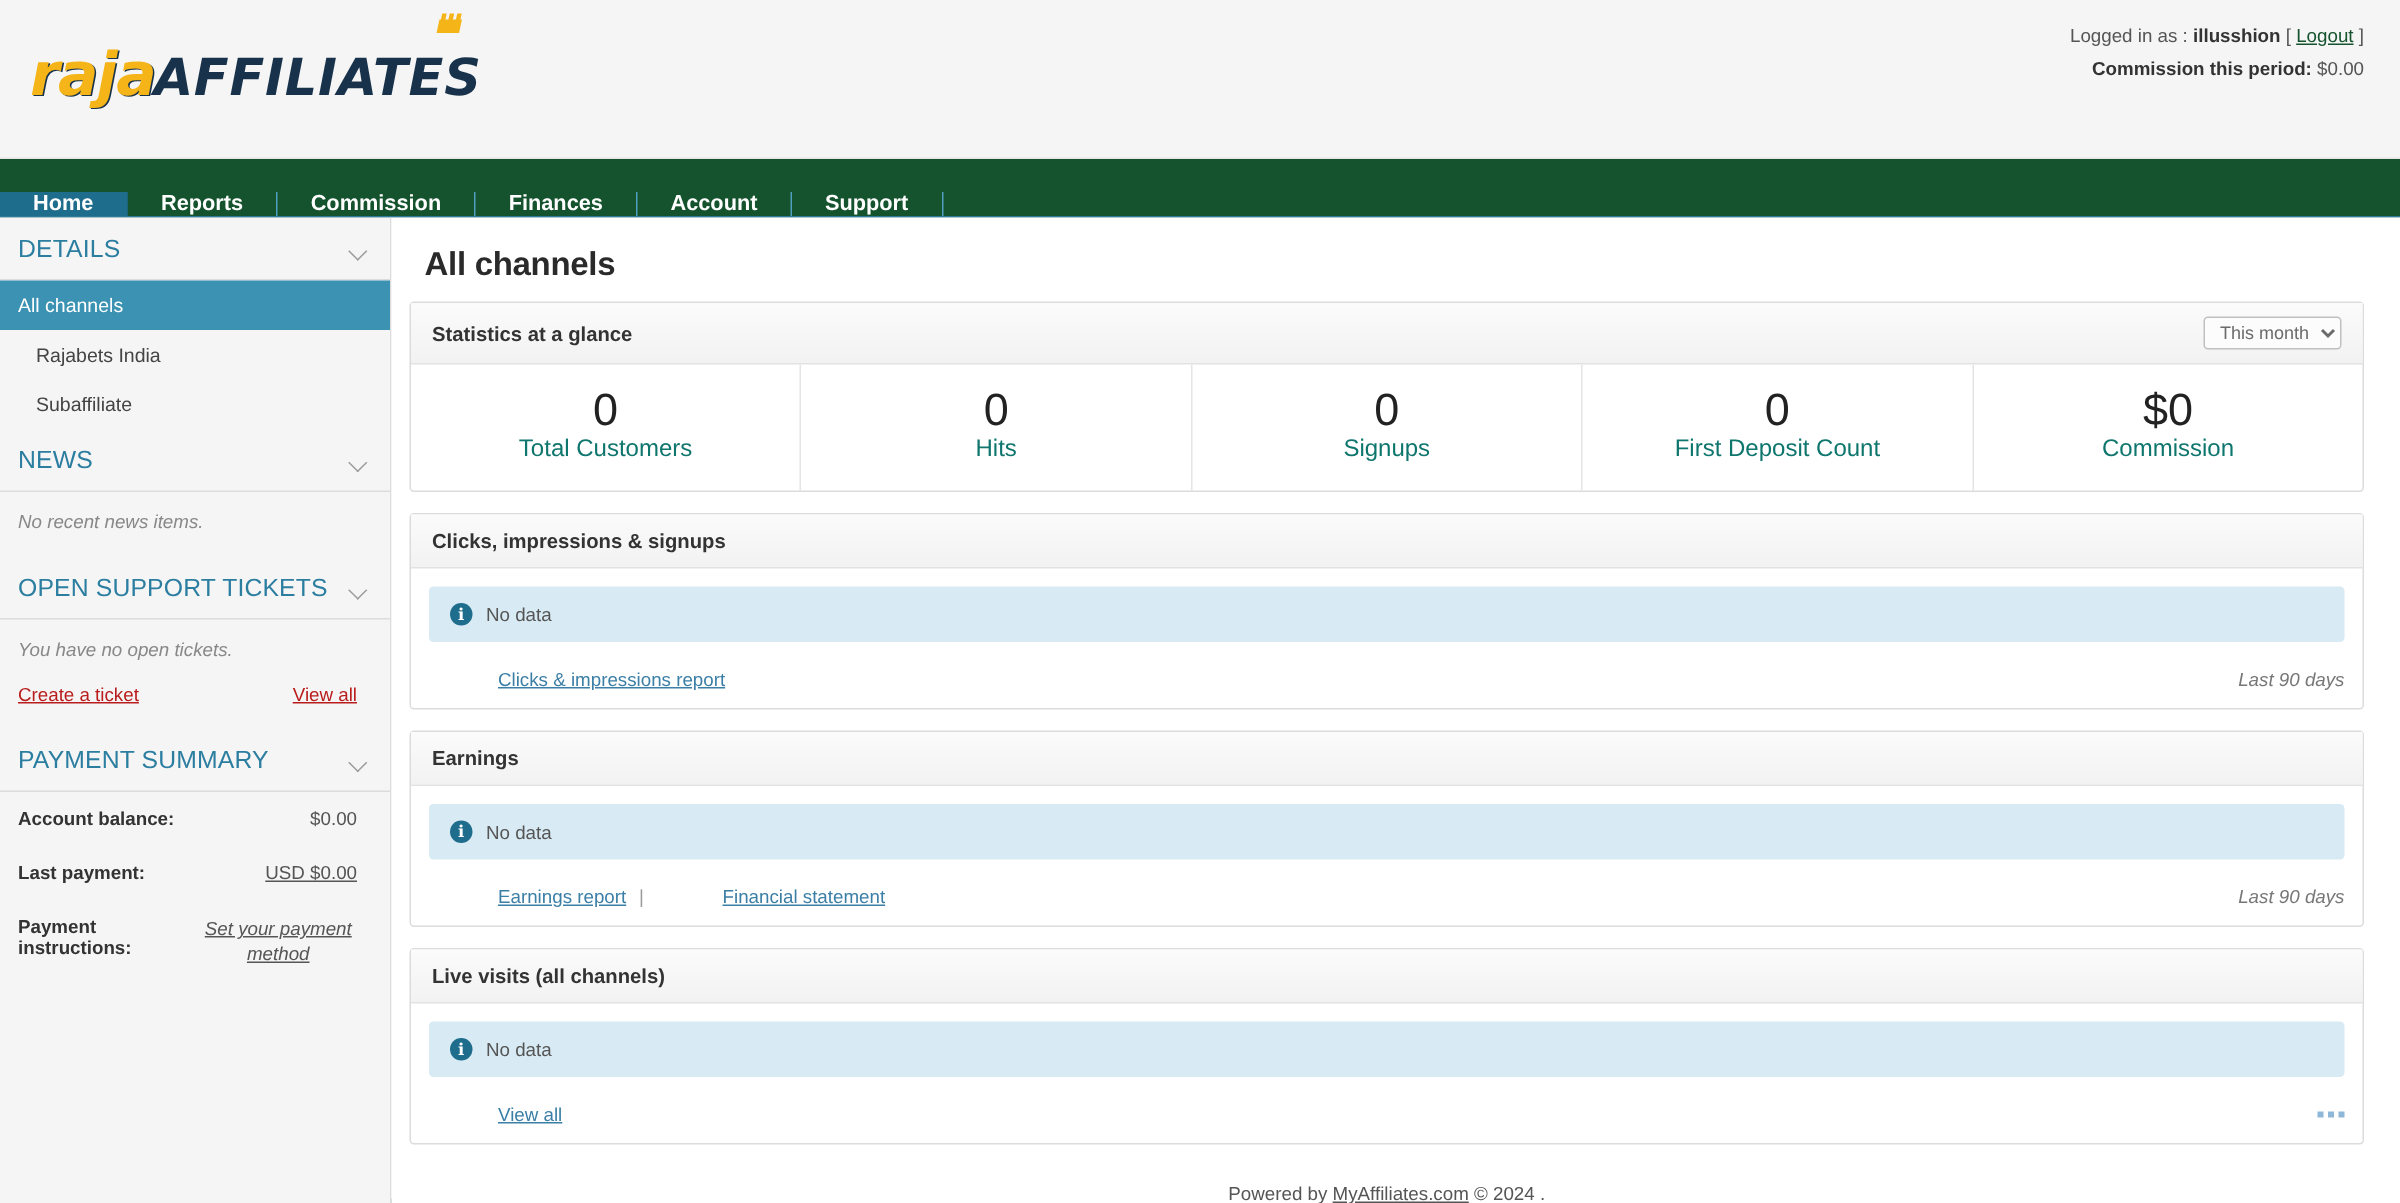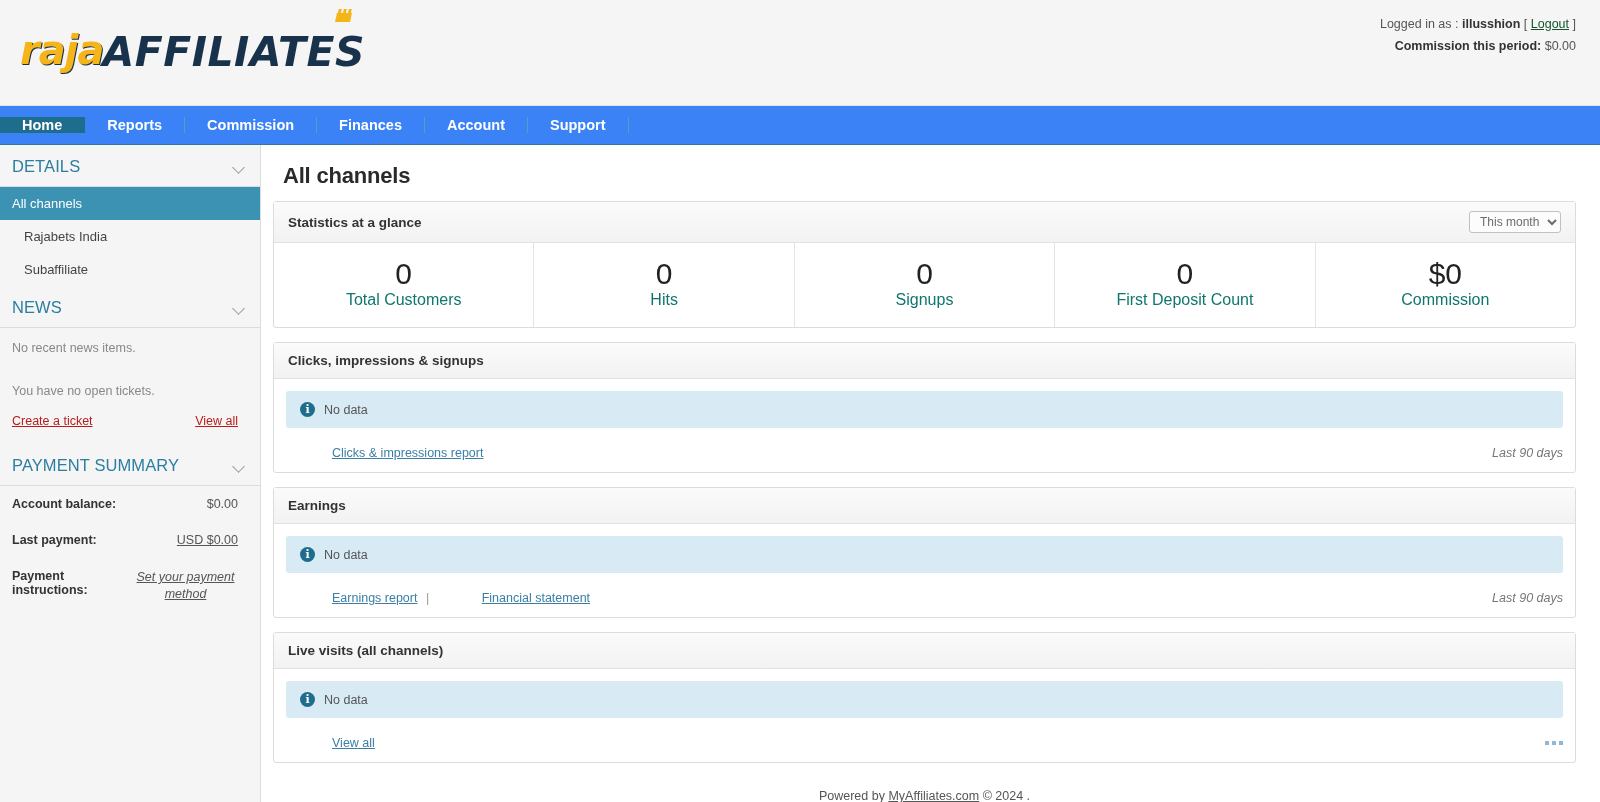--- a/index.html
+++ b/index.html
@@ -61,21 +61,21 @@
   .crown i {
     position: absolute;
     left: 6px; top: -4px;
     width: 3px; height: 5px;
     background: #f5b418;
   }
   .logo-aff {
     font-family: "DejaVu Sans", sans-serif;
     font-weight: bold;
     font-style: italic;
-    font-size: 41px;
+    font-size: 34px;
     color: #17324a;
     letter-spacing: 0.5px;
     line-height: 1;
     margin-left: -1px;
     margin-top: 4px;
   }
 
   .userinfo {
     position: absolute;
     right: 24px; top: 14px;
@@ -88,23 +88,23 @@
   .userinfo a {
     color: #14532d;
     text-decoration: underline;
   }
   .commission-line { font-weight: bold; color: #333; }
   .commission-line span.val { font-weight: normal; color: #555; }
 
   
   .nav {
     height: 39px;
-    background: #3b82f6;
-    display: flex;
-    align-items: center;
+    background: #14532d;
+    display: flex;
+    align-items: flex-end;
     border-bottom: 1px solid #2d7a99;
   }
   .nav-item {
     color: #ffffff;
     font-size: 14.5px;
     font-weight: bold;
     padding: 0 22px;
     display: flex;
     align-items: center;
     border-right: 1px solid #4fa0bf;
@@ -173,20 +173,21 @@
   .sb-item.active {
     background: #3b92b3;
     color: #ffffff;
     padding-left: 12px;
     font-weight: normal;
   }
   .sb-note {
     padding: 13px 12px 16px 12px;
     font-size: 12.5px;
     color: #888;
+    font-style: italic;
   }
   .sb-links {
     display: flex;
     justify-content: space-between;
     padding: 0 22px 16px 12px;
     font-size: 12.5px;
   }
   .sb-links a { color: #b91c1c; text-decoration: underline; cursor: pointer; }
   .sb-row {
     display: flex;
@@ -377,20 +378,24 @@
       <div class="sb-item active">All channels</div>
       <div class="sb-item">Rajabets India</div>
       <div class="sb-item">Subaffiliate</div>
 
       <div class="sb-head">
         <span class="sb-head-title">NEWS</span>
         <span class="chev"></span>
       </div>
       <div class="sb-note">No recent news items.</div>
 
+      <div class="sb-head">
+        <span class="sb-head-title">OPEN SUPPORT TICKETS</span>
+        <span class="chev"></span>
+      </div>
       <div class="sb-note">You have no open tickets.</div>
       <div class="sb-links">
         <a href="#">Create a ticket</a>
         <a href="#">View all</a>
       </div>
 
       <div class="sb-head">
         <span class="sb-head-title">PAYMENT SUMMARY</span>
         <span class="chev"></span>
       </div>

